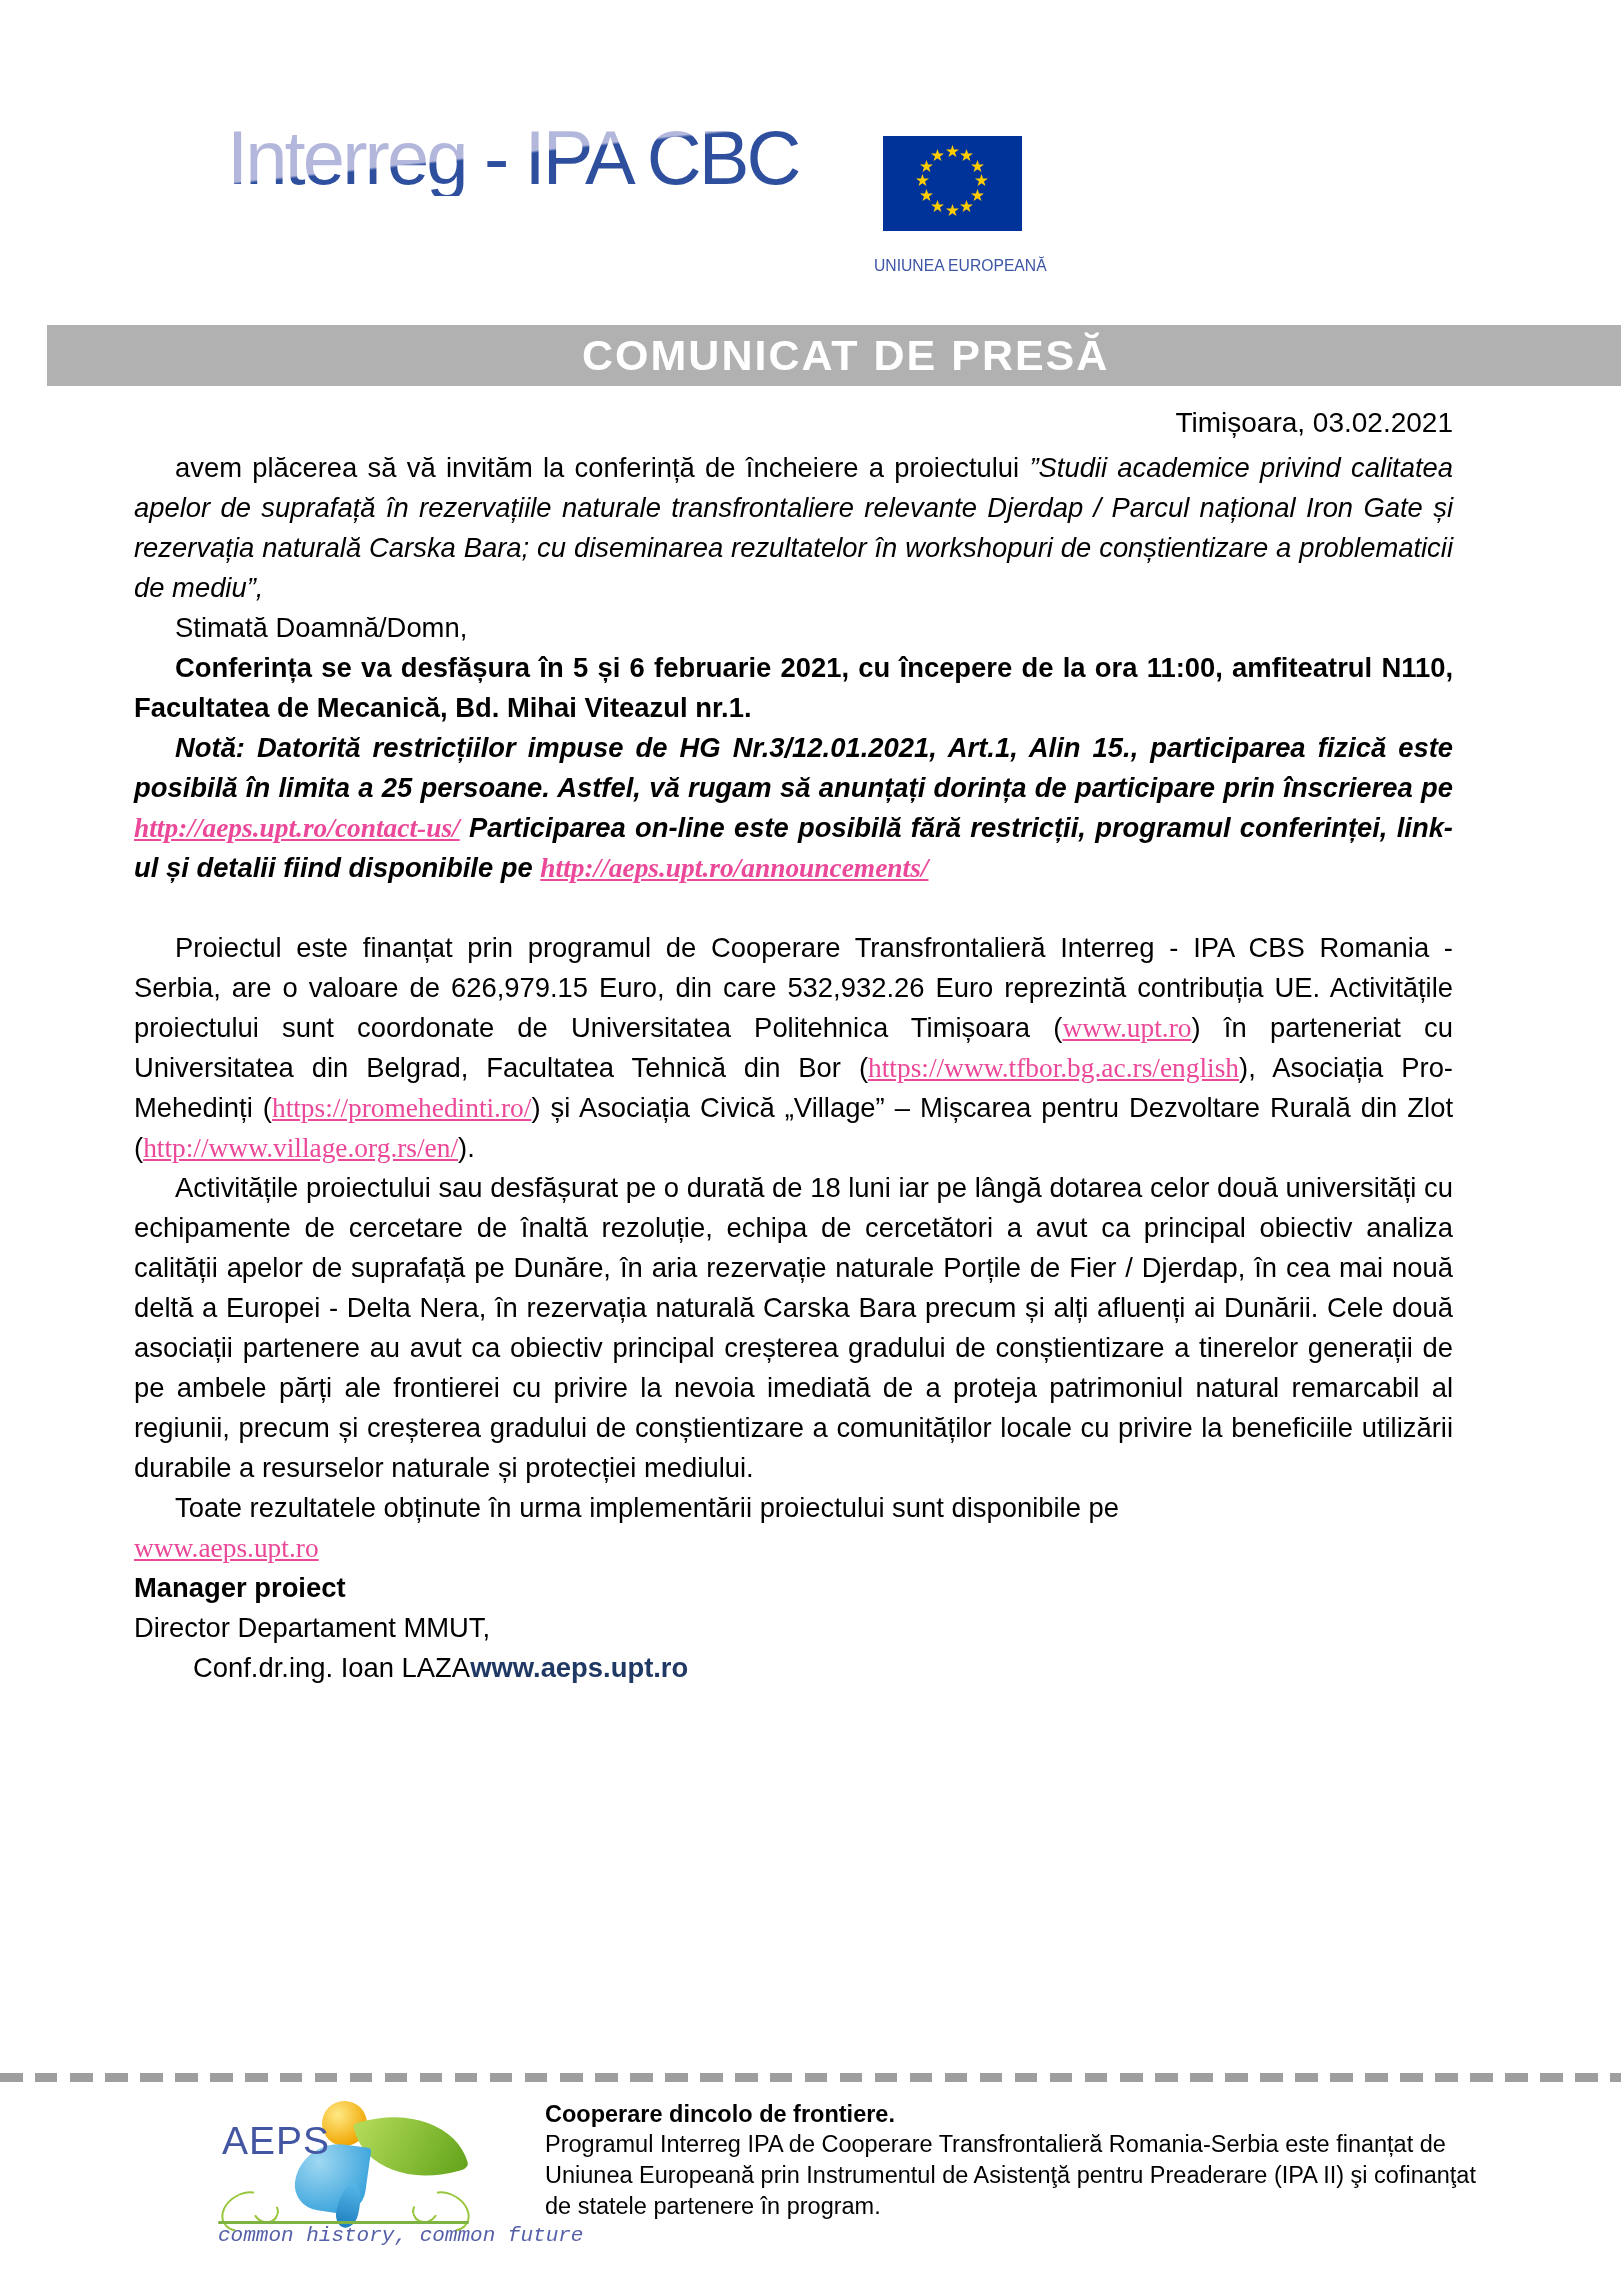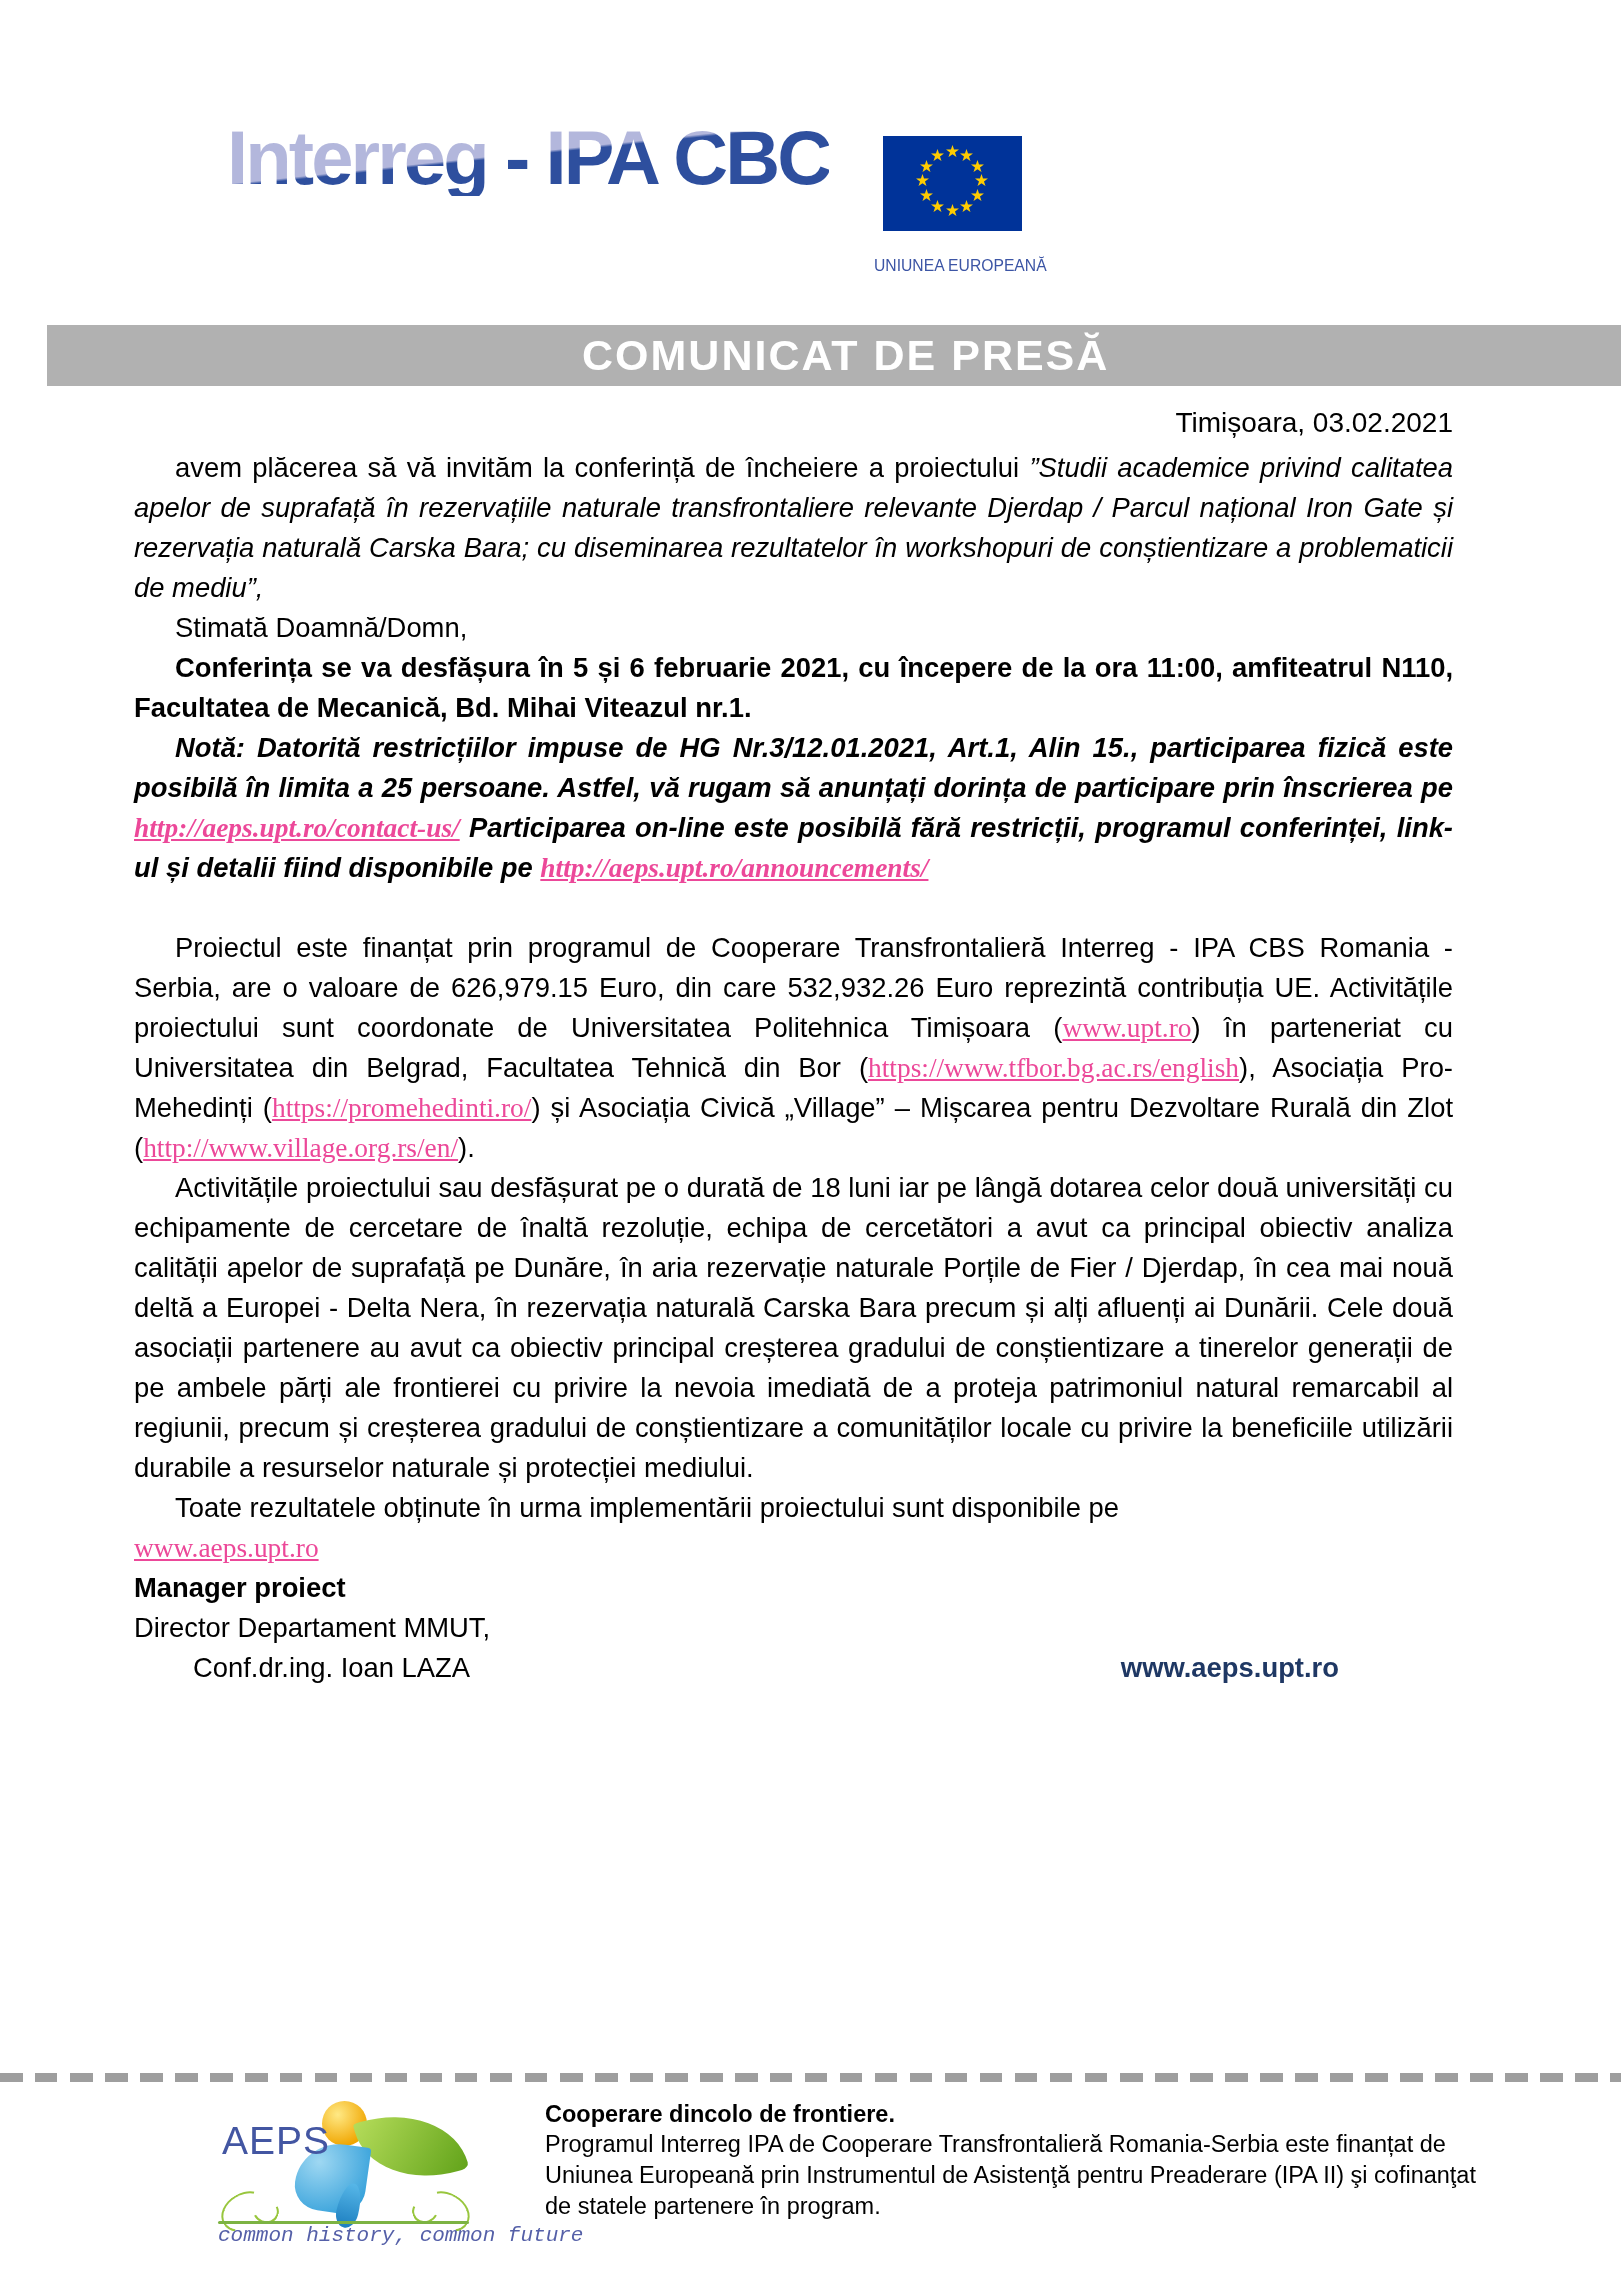--- a/index.html
+++ b/index.html
@@ -4,21 +4,21 @@
 <style>
   html,body{margin:0;padding:0;background:#ffffff;}
   .page{
     position:relative;width:1621px;height:2293px;background:#fff;overflow:hidden;
     font-family:"Liberation Sans", sans-serif;color:#000;
   }
 
   
   .logo-block{position:absolute;left:227px;top:120px;}
   .logo-line1{
-    font-size:76px;font-weight:bold;letter-spacing:-2.9px;line-height:1;
+    font-size:76px;font-weight:normal;letter-spacing:-2.9px;line-height:1;
     background:linear-gradient(174deg,#b3b7dc 0%,#b3b7dc 46%,#2e4f9e 48%,#2e4f9e 100%);
     -webkit-background-clip:text;background-clip:text;
     -webkit-text-fill-color:transparent;color:#2e4f9e;
   }
   .logo-line2{font-size:59px;font-weight:bold;letter-spacing:-1px;line-height:1;color:#2e4f9e;margin-top:3.9px;}
   .eu-block{position:absolute;left:874px;top:136px;width:157px;text-align:center;}
   .eu-flag{position:relative;width:139px;height:95px;margin:0 auto;background:#003399;}
   .eu-star{position:absolute;font-size:16.7px;color:#ffcc00;line-height:1;}
   .eu-label{margin-top:26px;font-size:15.7px;color:#3c55a5;white-space:nowrap;letter-spacing:0px;}
 
@@ -37,21 +37,21 @@
     position:absolute;left:134px;top:448px;width:1319px;
     font-size:27.4px;line-height:40px;text-align:justify;
   }
   .body-text p{margin:0;text-indent:41px;}
   .body-text p.no-indent{text-indent:0;}
   .gap{height:40px;}
   .bold{font-weight:bold;}
   .italic{font-style:italic;}
   .bolditalic{font-weight:bold;font-style:italic;}
   a.doc-link{color:#ec4899;text-decoration:underline;cursor:pointer;font-family:Liberation Serif, serif;}
-  .sig-row{display:flex;justify-content:space-between;align-items:baseline;}
+  .sig-row{display:flex;align-items:baseline;}
   .sig-name{padding-left:59px;}
   .sig-site{padding-right:114px;font-weight:bold;color:#1f3864;}
 
   
   .dashed-sep{
     position:absolute;left:0;top:2073px;width:1621px;height:8.8px;
     background:repeating-linear-gradient(90deg,#9e9e9e 0 22.5px,transparent 22.5px 35px);
   }
   .aeps-logo{position:absolute;left:218px;top:2099px;width:255px;height:142px;}
   .aeps-text{position:absolute;left:3.9px;top:20px;font-size:39px;color:#4356a2;letter-spacing:1px;}

